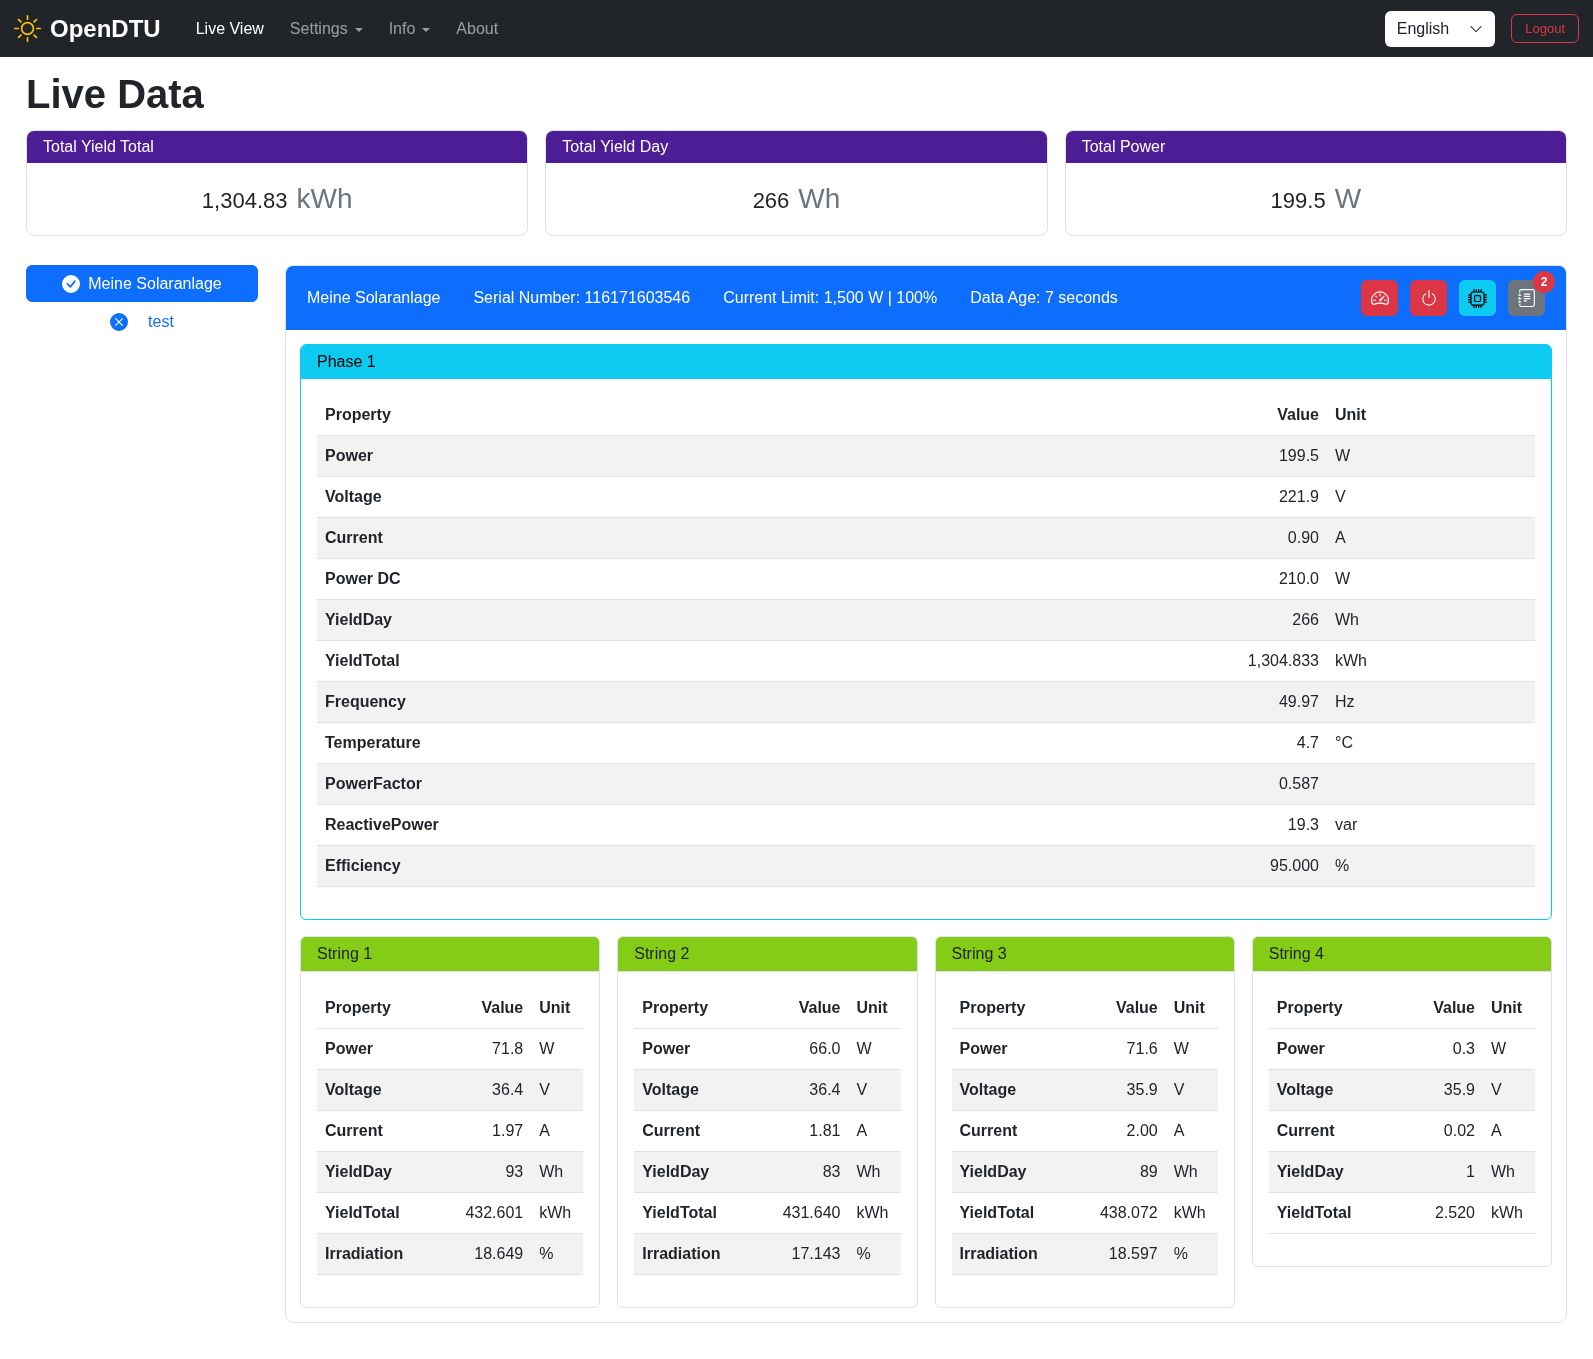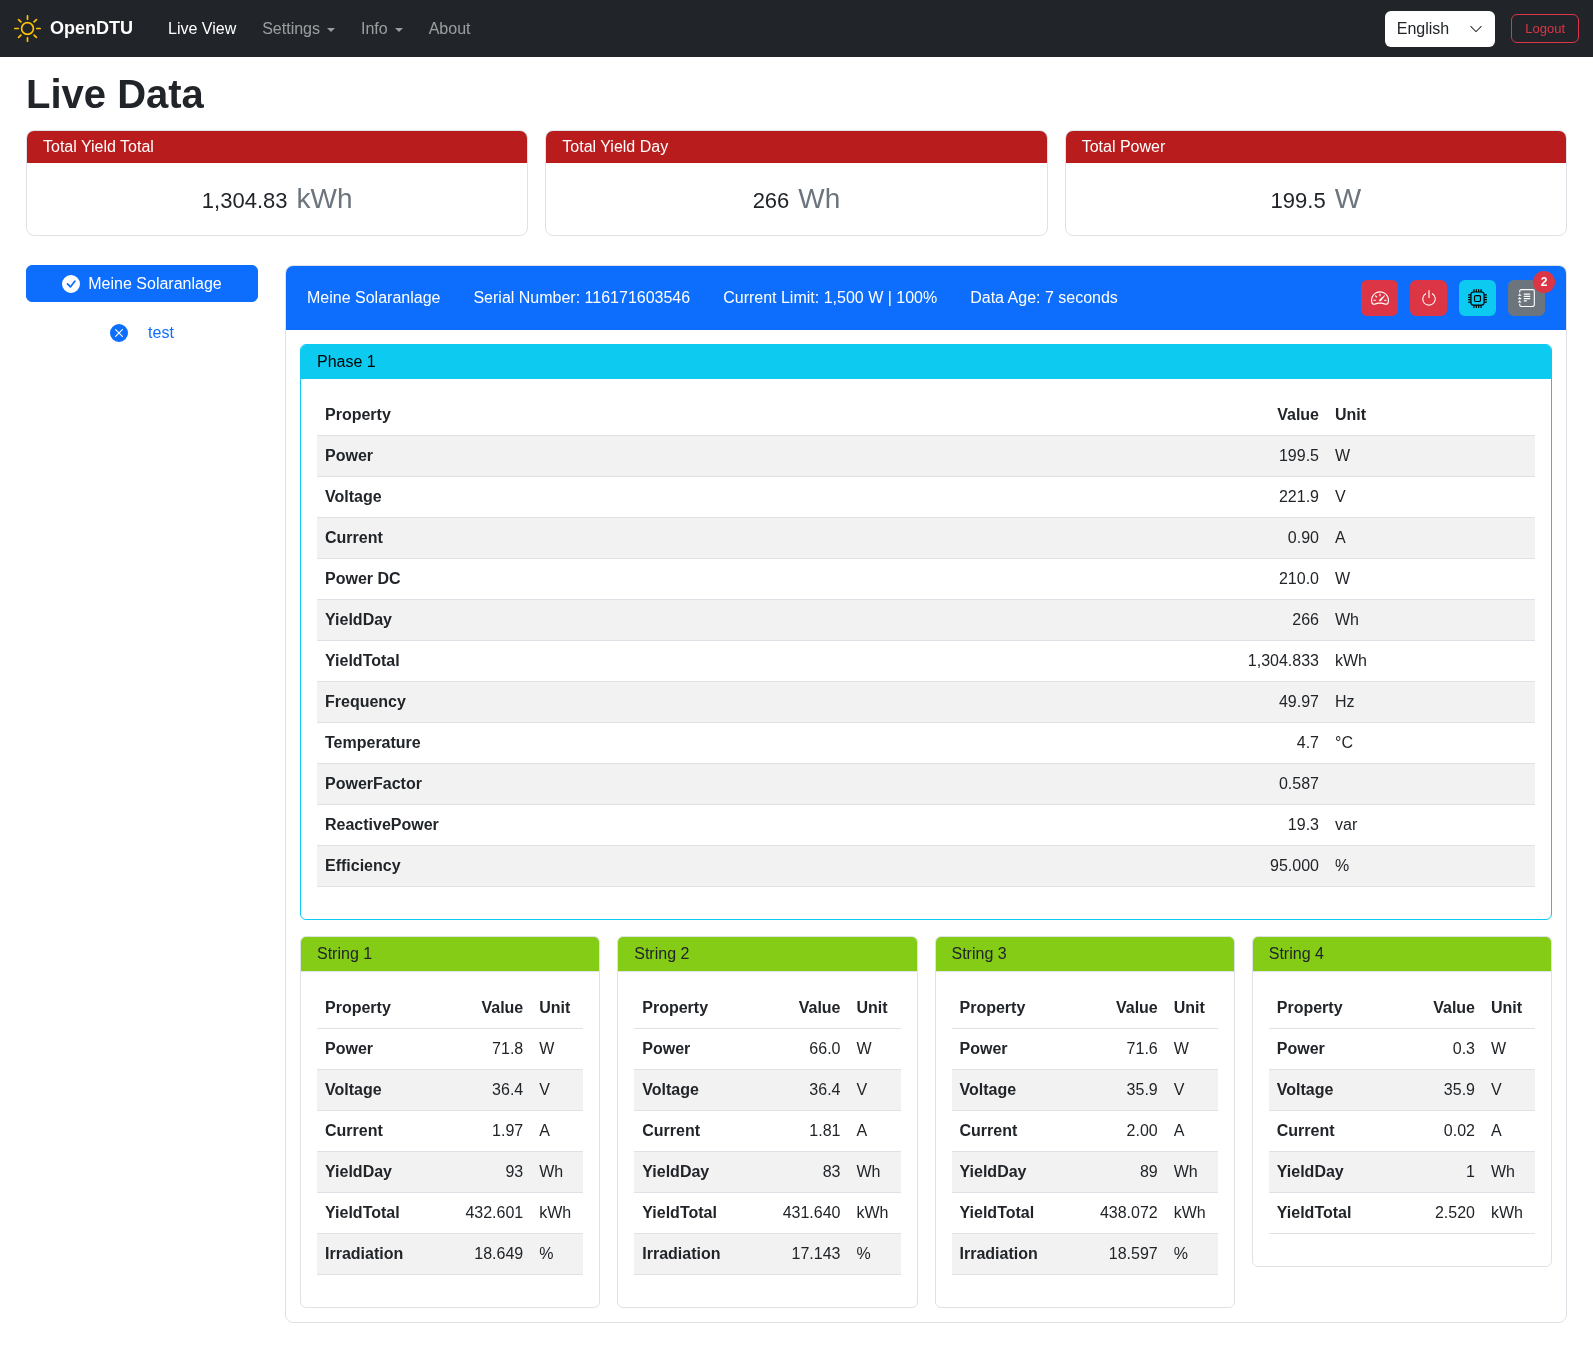--- a/index.html
+++ b/index.html
@@ -1,45 +1,45 @@
 <!DOCTYPE html>
 <html><head>
 <meta charset="utf-8">
 <style>
   * { box-sizing: border-box; }
   html,body { margin:0; padding:0; background:#fff; color:#212529;
     font-family:"Liberation Sans", sans-serif; font-size:16px; }
 
   
   .navbar { background:#212529; height:57px; display:flex; align-items:center; padding:0 14px; }
-  .brand { display:flex; align-items:center; gap:9px; color:#fff; font-size:18px; font-weight:700; margin-right:22px; cursor:pointer; }
+  .brand { display:flex; align-items:center; gap:9px; color:#fff; font-size:24px; font-weight:700; margin-right:22px; cursor:pointer; }
   .brand svg { color:#ffc107; }
   .nav-link { color:rgba(255,255,255,.55); padding:8px 13px; display:flex; align-items:center; gap:7px; cursor:pointer; }
   .nav-link.active { color:#fff; }
   .caret { width:0; height:0; border-left:4px solid transparent; border-right:4px solid transparent; border-top:4px solid currentColor; margin-top:3px; }
   .nav-spacer { flex:1; }
   .lang-select { background:#fff; color:#212529; border-radius:6px; height:36px; display:flex; align-items:center; padding:0 12px; gap:20px; cursor:pointer; margin-right:16px; }
   .logout-btn { background:transparent; border:1px solid #dc3545; color:#dc3545; border-radius:6px; padding:6px 13px; font-size:13px; font-family:inherit; cursor:pointer; }
 
   
   .container { margin:0 26px; padding-bottom:28px; }
   .page-title { font-size:40px; font-weight:600; margin:15px 0 13px; }
 
   .summary-row { display:flex; gap:17px; }
   .summary-card { flex:1; border:1px solid #dee2e6; border-radius:8px; background:#fff; }
-  .summary-card .hd { background:#b91c1c; color:#fff; padding:7px 16px; border-radius:7px 7px 0 0; }
+  .summary-card .hd { background:#4c1d95; color:#fff; padding:7px 16px; border-radius:7px 7px 0 0; }
   .summary-card .bd { padding:20px 16px; text-align:center; }
   .value-lg { font-size:22px; }
   .unit-lg { font-size:28px; color:#6c757d; margin-left:9px; }
 
   .main-row { display:flex; gap:27px; margin-top:29px; align-items:flex-start; }
   .sidebar { width:232px; flex:none; }
   .inv-select-btn { width:100%; background:#0d6efd; border:1px solid #0d6efd; color:#fff; border-radius:6px; height:37px;
      display:flex; align-items:center; justify-content:center; gap:8px; font-size:16px; font-family:inherit; cursor:pointer; }
-  .test-link { display:flex; align-items:center; justify-content:center; gap:20px; color:#0d6efd; margin-top:22px; cursor:pointer; }
+  .test-link { display:flex; align-items:center; justify-content:center; gap:20px; color:#0d6efd; margin-top:11px; cursor:pointer; }
 
   
   .inverter-card { flex:1; border:1px solid #dee2e6; border-radius:8px; background:#fff; }
   .inv-header { background:#0d6efd; color:#fff; border-radius:7px 7px 0 0; display:flex; align-items:center; gap:33px; padding:14px 21px; }
   .inv-actions { margin-left:auto; display:flex; gap:12px; }
   .icon-btn { width:37px; height:36px; border:none; border-radius:6px; display:flex; align-items:center; justify-content:center; cursor:pointer; position:relative; font-family:inherit; }
   .icon-btn.danger { background:#dc3545; color:#fff; }
   .icon-btn.info { background:#0dcaf0; color:#000; }
   .icon-btn.secondary { background:#6c757d; color:#fff; }
   .count-badge { position:absolute; top:-9px; right:-10px; background:#dc3545; color:#fff; font-size:12px; font-weight:700;

